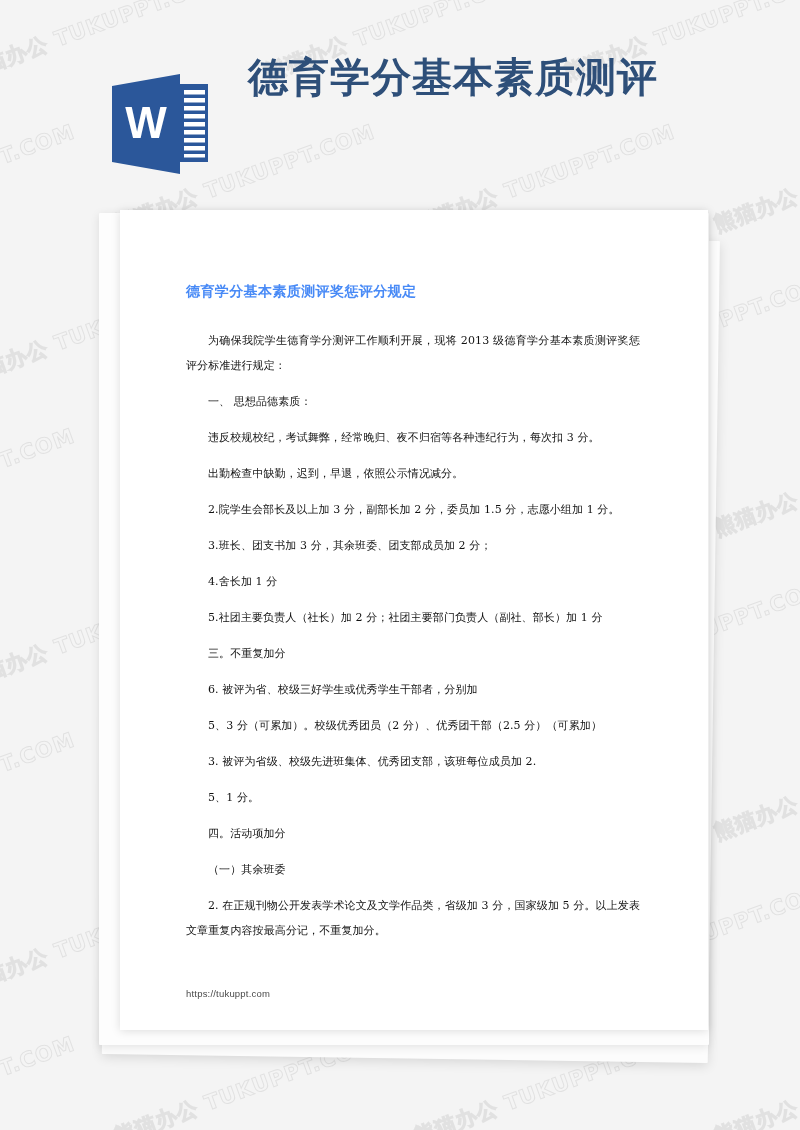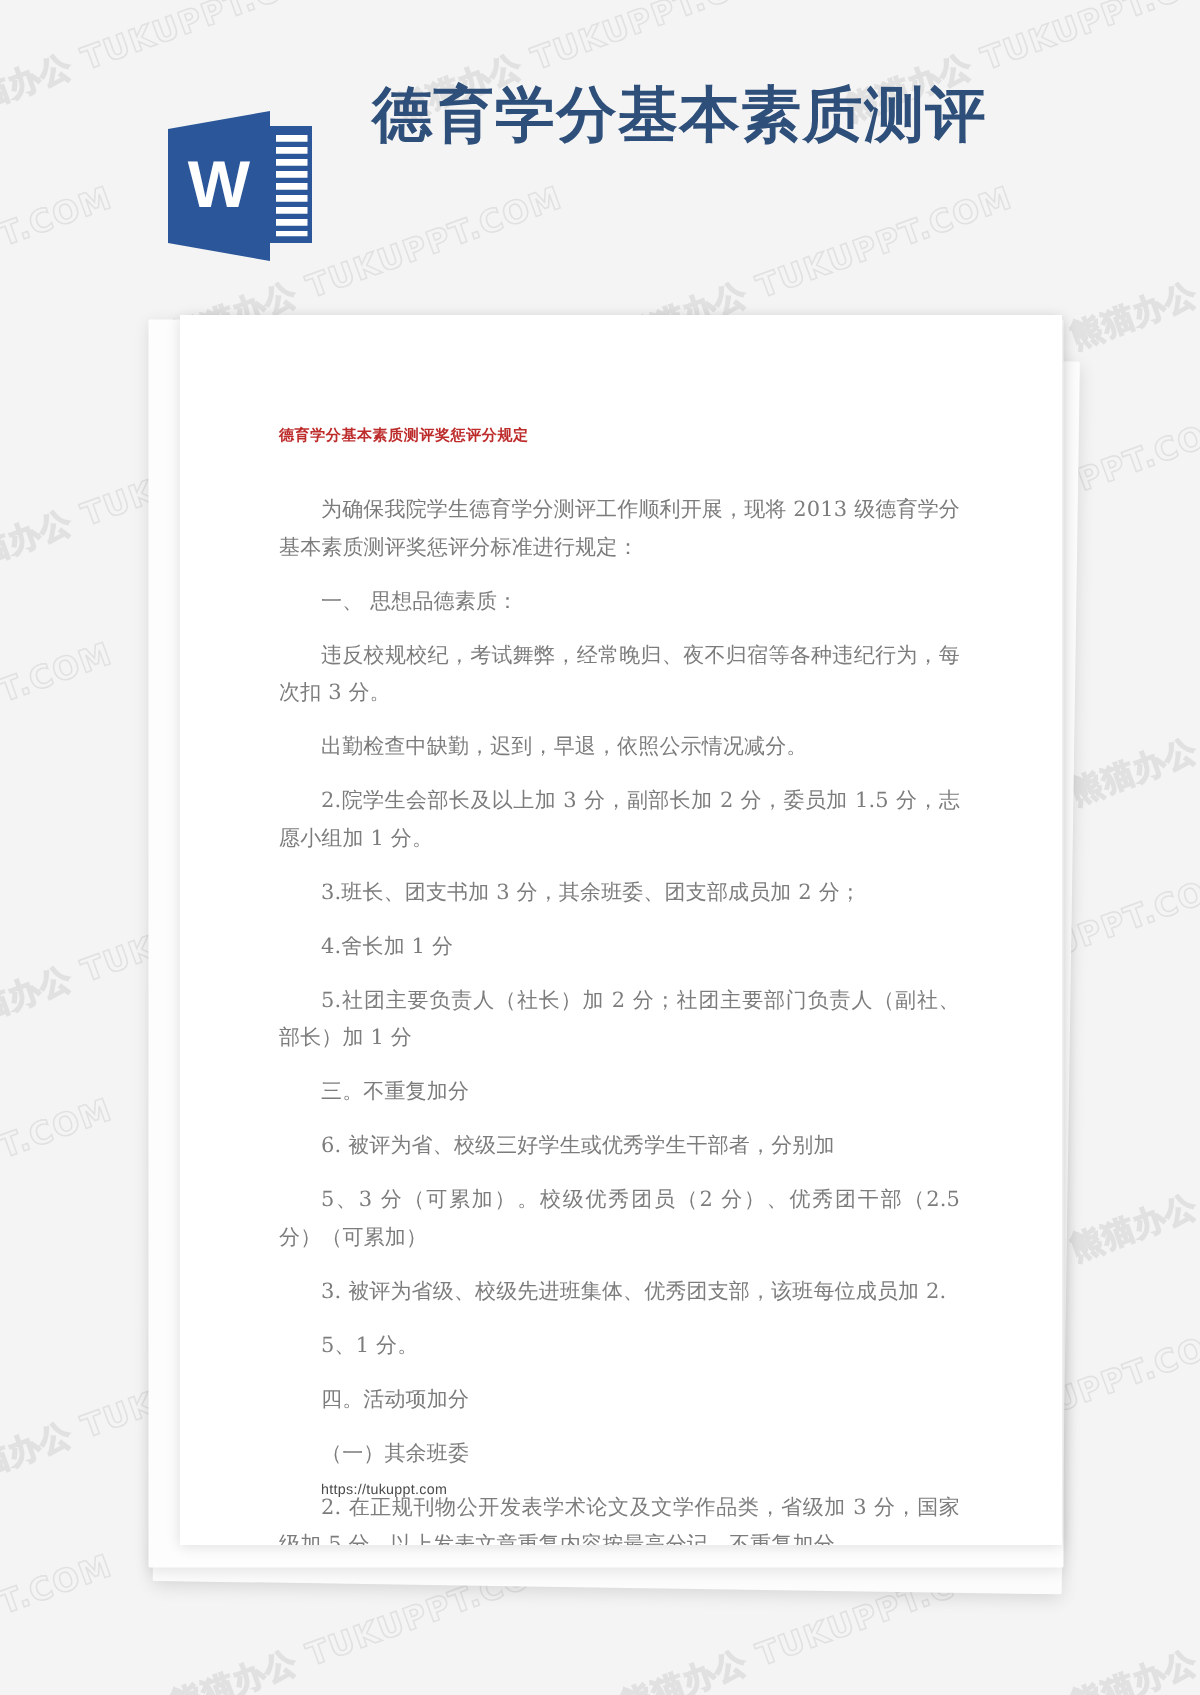--- a/index.html
+++ b/index.html
@@ -113,48 +113,47 @@
 
   
   .doc-body {
     position: absolute;
     left: 66px;
     top: 70px;
     width: 466px;
   }
   .doc-title {
     font-family: "DejaVu Serif", "Liberation Serif", serif;
-    font-size: 10px;
+    font-size: 14px;
     font-weight: 700;
-    color: #b91c1c;
+    color: #3b82f6;
     letter-spacing: 0.4px;
     margin: 0 0 26px 0;
     line-height: 22px;
   }
   .doc-p {
     font-family: "DejaVu Serif", "Liberation Serif", serif;
-    font-size: 14px;
+    font-size: 11px;
     line-height: 25px;
-    color: #737373;
+    color: #000000;
     margin: 0 12px 11px 0;
     text-align: justify;
     letter-spacing: 0.1px;
   }
   .doc-p.indent {
     text-indent: 2em;
   }
   .doc-footer {
     position: absolute;
     left: 66px;
     top: 778px;
     font-family: "Liberation Sans", "DejaVu Sans", sans-serif;
     font-size: 9.5px;
     color: #4a4a4a;
     letter-spacing: 0.2px;
-    margin-left: 28px;
   }
 
   
   .scan {
     filter: blur(0.18px);
     opacity: 0.93;
   }
 </style>
 </head>
 <body>

